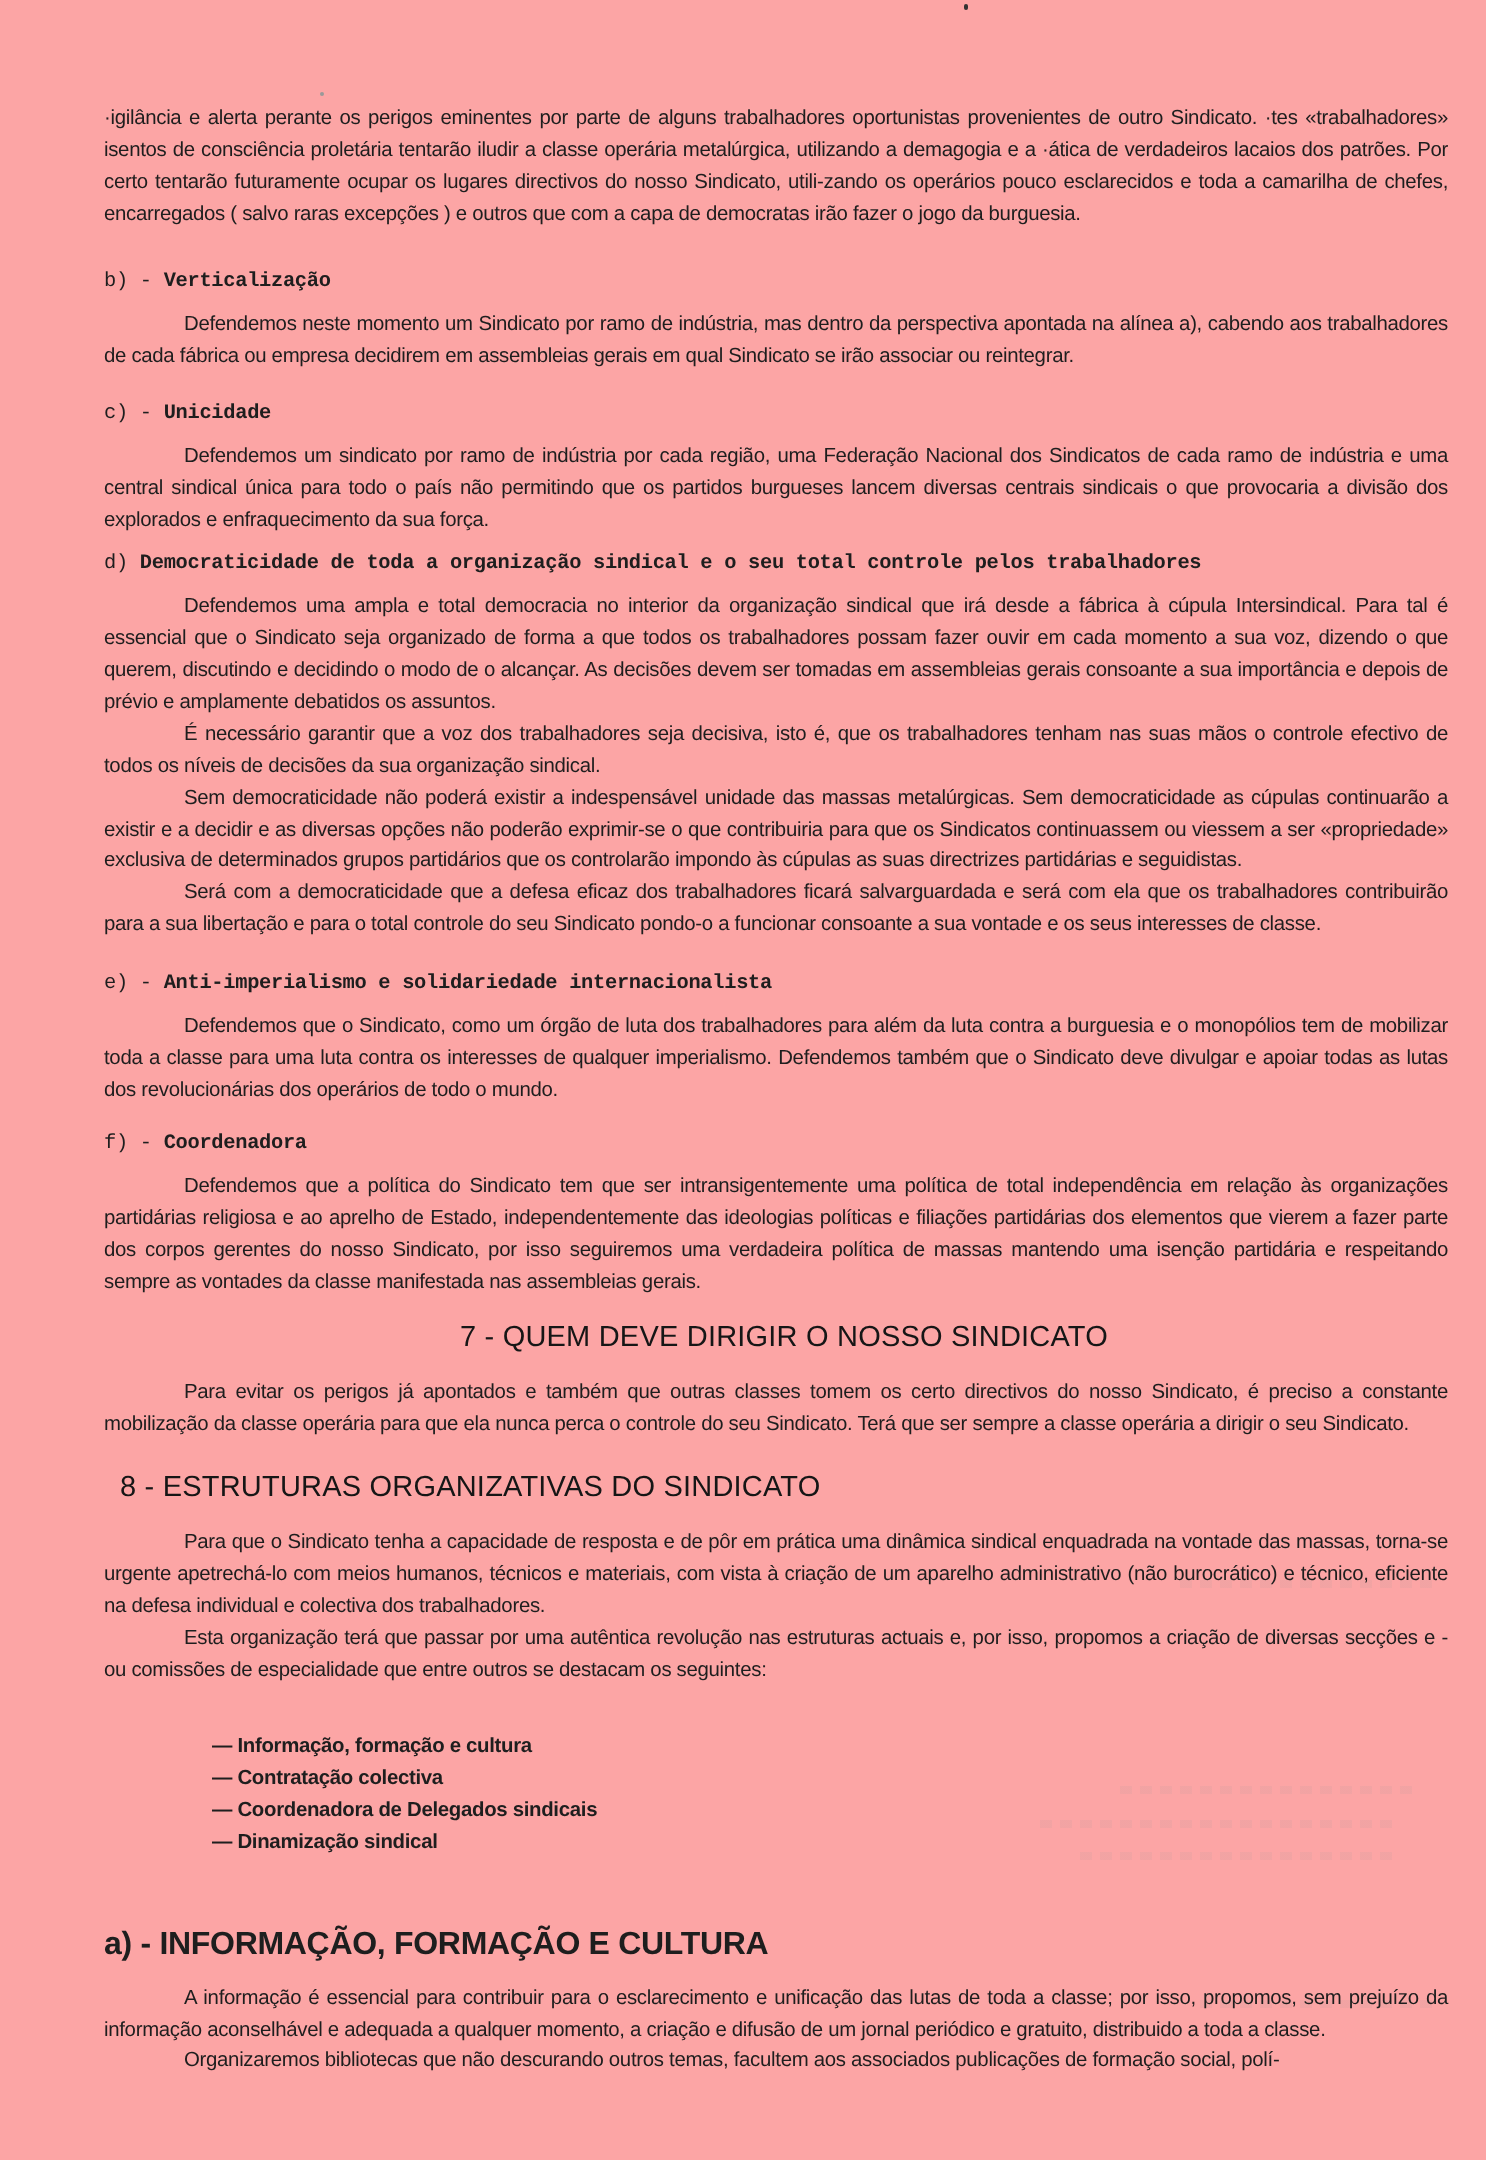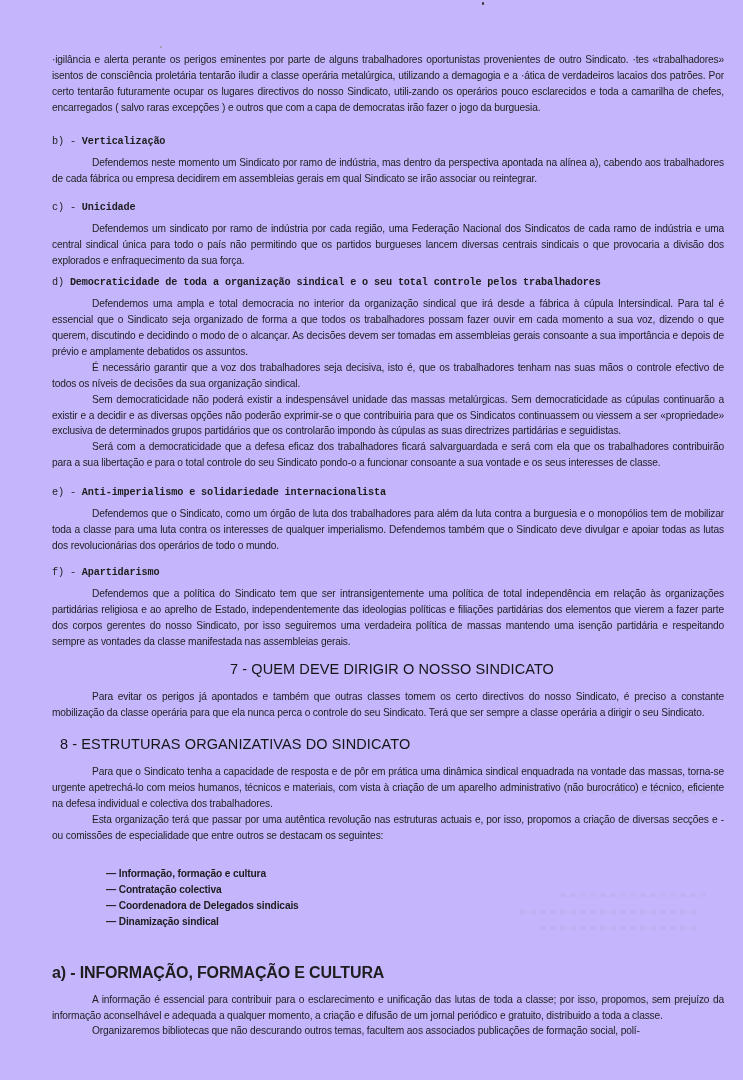--- a/index.html
+++ b/index.html
@@ -13,21 +13,21 @@
       overflow: hidden;
       position: relative;
       font-family: "Liberation Sans", "DejaVu Sans", sans-serif;
       color: #1e1e1e;
     }
     .page {
       position: absolute;
       left: 0; top: 0;
       width: 743px;
       height: 1080px;
-      background: #c4b5fd;
+      background: #fca5a5;
     }
     .speck {
       position: absolute;
       width: 2px; height: 3px;
       background: #333;
       border-radius: 1px;
     }
     .ghost {
       position: absolute;
       background: repeating-linear-gradient(90deg, rgba(150,150,150,0.10) 0 6px, rgba(255,255,255,0) 6px 10px);
@@ -141,21 +141,21 @@
         <span class="label">e) - </span><span class="title">Anti-imperialismo e solidariedade internacionalista</span>
       </div>
       <div class="gap-xs"></div>
       <p class="indent">Defendemos que o Sindicato, como um órgão de luta dos trabalhadores para além da luta contra a burguesia e o monopólios tem de mobilizar toda a classe para uma luta contra os interesses de qualquer imperialismo. Defendemos também que o Sindicato deve divulgar e apoiar todas as lutas dos revolucionárias dos operários de todo o mundo.</p>
     </div>
 
     <div class="gap-s"></div>
 
     <div>
       <div class="sub-heading">
-        <span class="label">f) - </span><span class="title">Apartidarismo</span>
+        <span class="label">f) - </span><span class="title">Coordenadora</span>
       </div>
       <div class="gap-xs"></div>
       <p class="indent">Defendemos que a política do Sindicato tem que ser intransigentemente uma política de total independência em relação às organizações partidárias religiosa e ao aprelho de Estado, independentemente das ideologias políticas e filiações partidárias dos elementos que vierem a fazer parte dos corpos gerentes do nosso Sindicato, por isso seguiremos uma verdadeira política de massas mantendo uma isenção partidária e respeitando sempre as vontades da classe manifestada nas assembleias gerais.</p>
     </div>
 
     <div class="gap-s"></div>
 
     <div>
       <h2 class="section-heading" style="margin-left:8px;text-align:center;">7 - QUEM DEVE DIRIGIR O NOSSO SINDICATO</h2>
       <div class="gap-s"></div>

